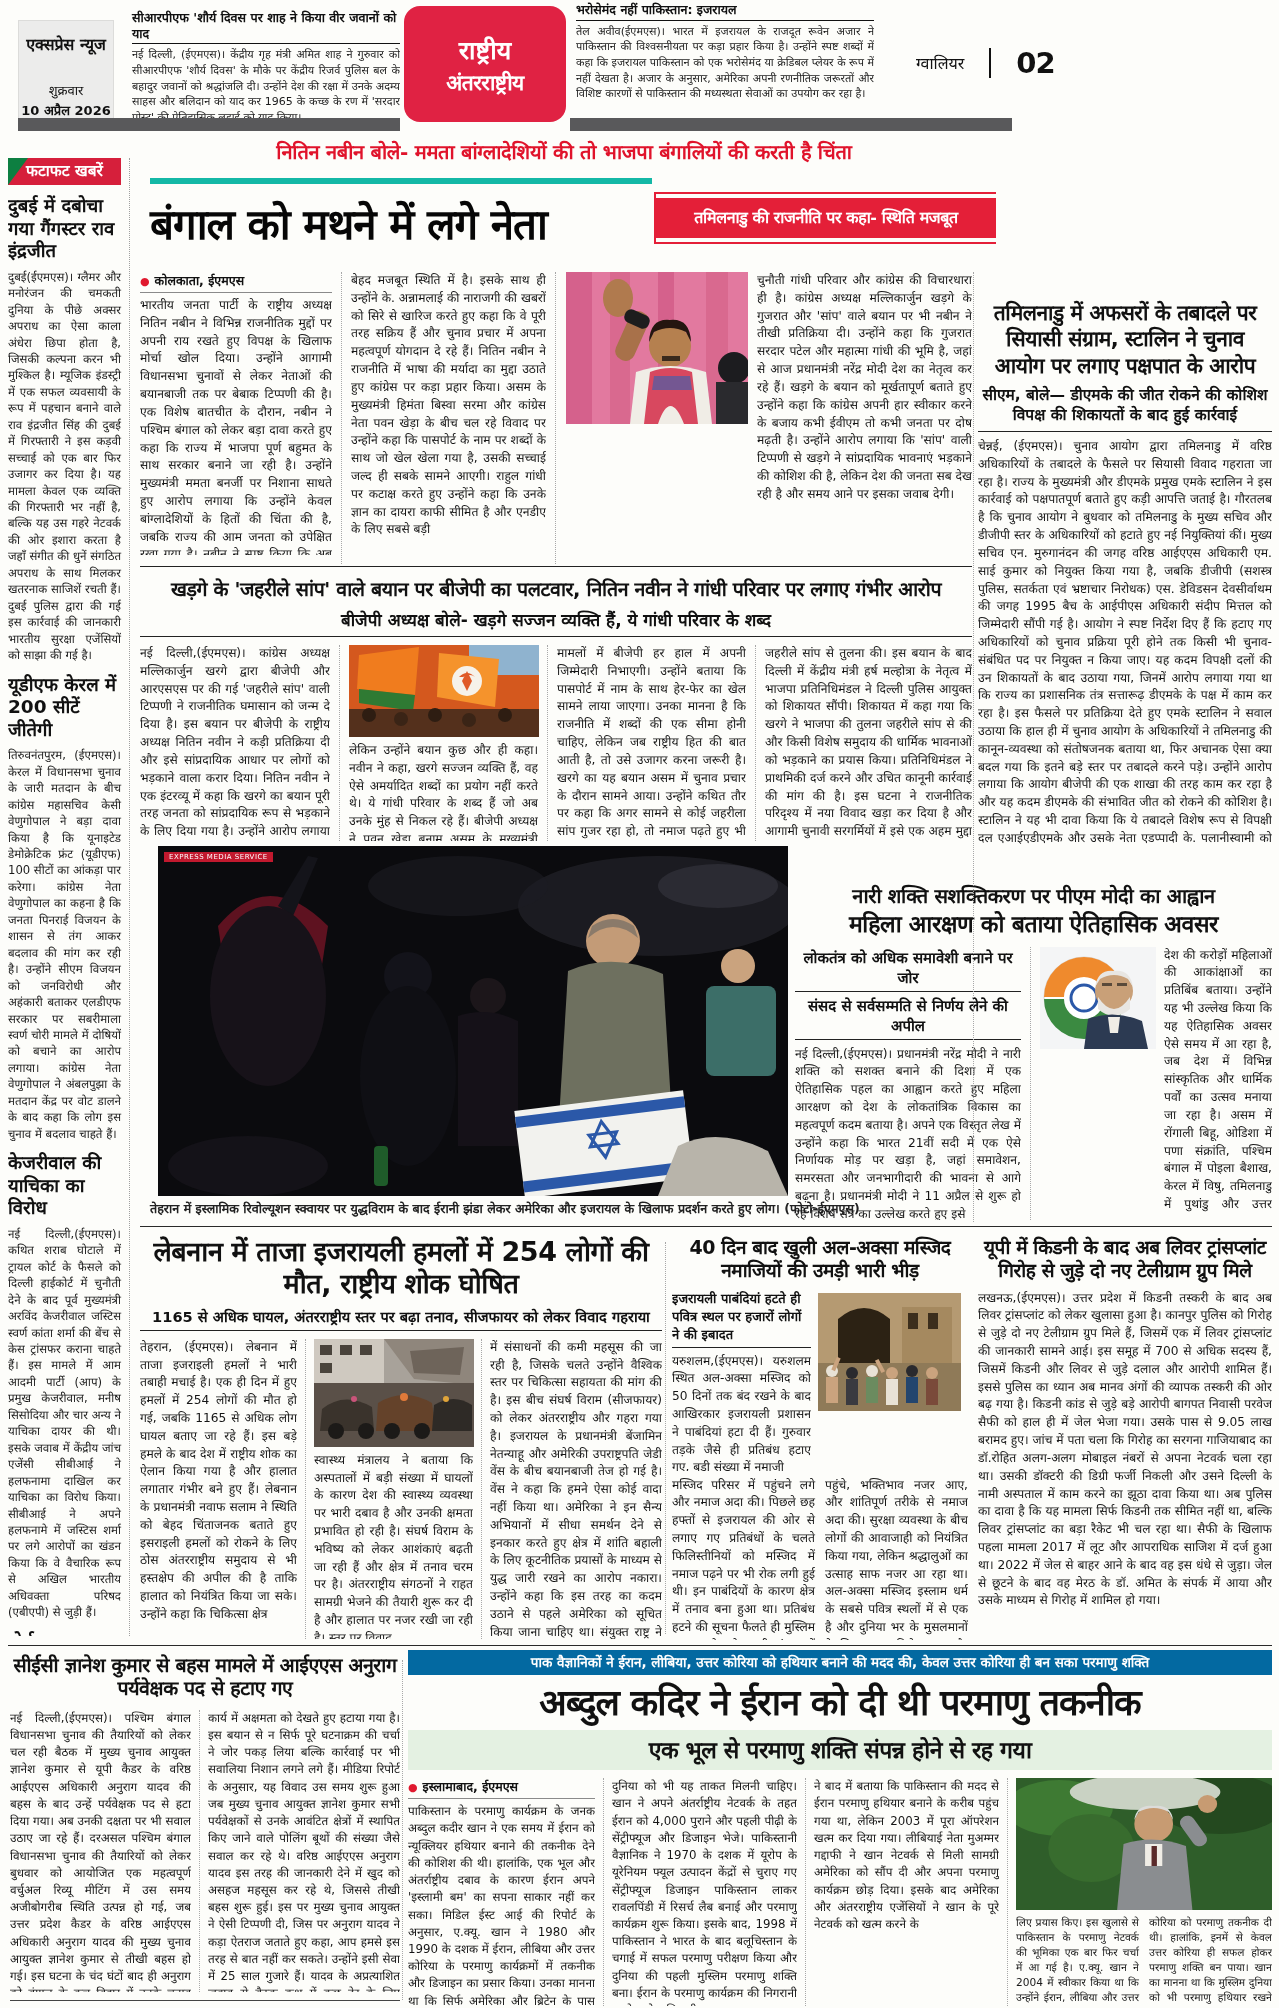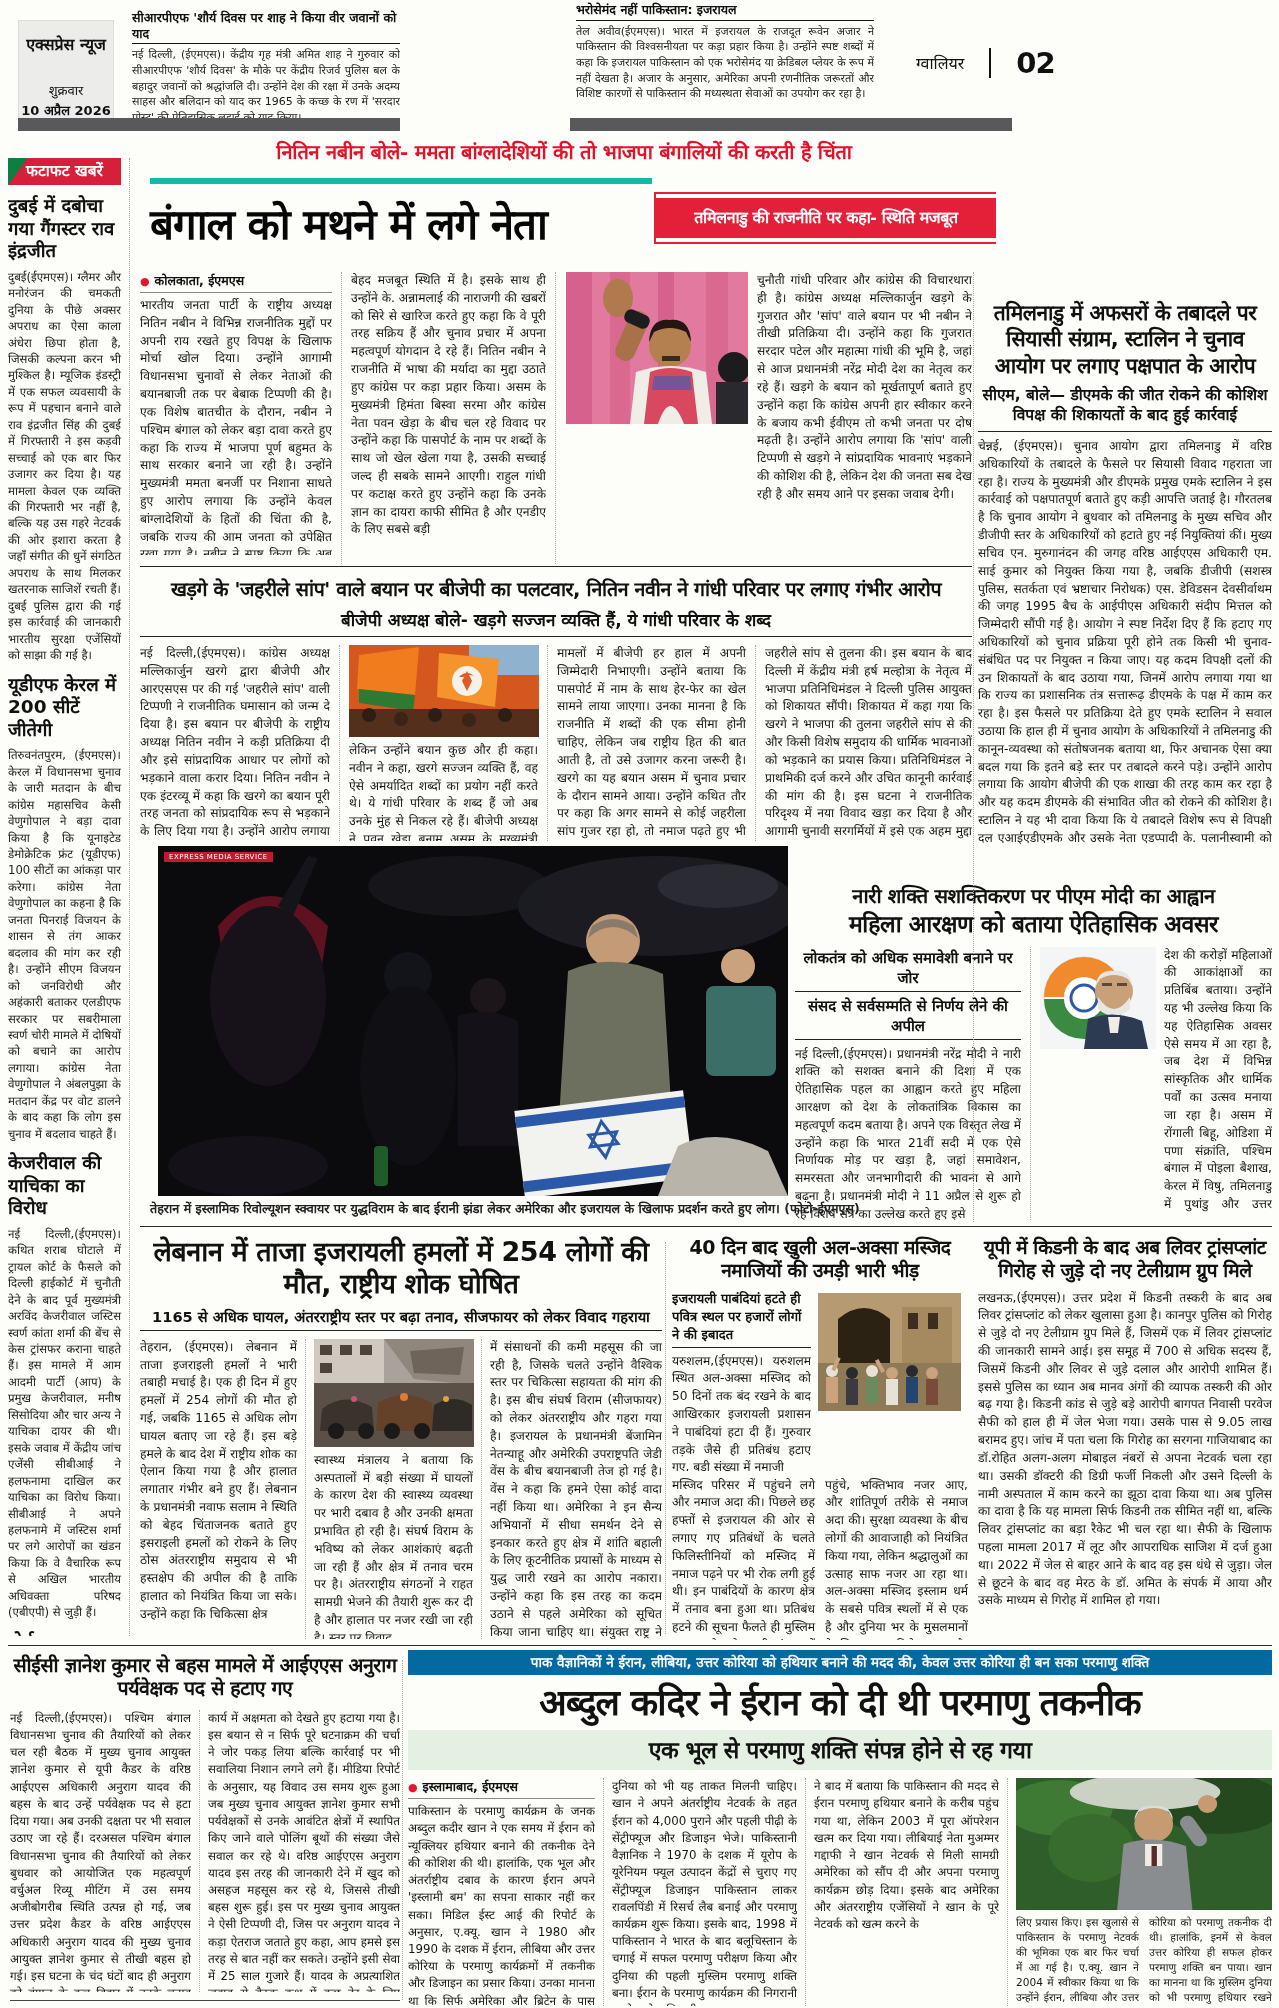--- a/index.html
+++ b/index.html
@@ -65,20 +65,24 @@
     <div class="t">एक्सप्रेस न्यूज</div>
     <div class="d1">शुक्रवार</div>
     <div class="d2">10 अप्रैल 2026</div>
   </div>
 
   <div class="abs brief" style="left:132px;top:10px;width:268px;">
     <div class="bt">सीआरपीएफ 'शौर्य दिवस पर शाह ने किया वीर जवानों को याद</div>
     <div class="small-txt clip" style="height:84px;">नई दिल्ली, (ईएमएस)। केंद्रीय गृह मंत्री अमित शाह ने गुरुवार को सीआरपीएफ 'शौर्य दिवस' के मौके पर केंद्रीय रिजर्व पुलिस बल के बहादुर जवानों को श्रद्धांजलि दी। उन्होंने देश की रक्षा में उनके अदम्य साहस और बलिदान को याद कर 1965 के कच्छ के रण में 'सरदार पोस्ट' की ऐतिहासिक लड़ाई को याद किया।</div>
   </div>
 
+  <div class="abs badge" style="left:404px;top:6px;width:162px;height:116px;">
+    <div class="b1">राष्ट्रीय</div>
+    <div class="b2">अंतरराष्ट्रीय</div>
+  </div>
 
   <div class="abs brief" style="left:576px;top:2px;width:298px;">
     <div class="bt">भरोसेमंद नहीं पाकिस्तान: इजरायल</div>
     <div class="small-txt clip" style="height:84px;">तेल अवीव(ईएमएस)। भारत में इजरायल के राजदूत रूवेन अजार ने पाकिस्तान की विश्वसनीयता पर कड़ा प्रहार किया है। उन्होंने स्पष्ट शब्दों में कहा कि इजरायल पाकिस्तान को एक भरोसेमंद या क्रेडिबल प्लेयर के रूप में नहीं देखता है। अजार के अनुसार, अमेरिका अपनी रणनीतिक जरूरतों और विशिष्ट कारणों से पाकिस्तान की मध्यस्थता सेवाओं का उपयोग कर रहा है।</div>
   </div>
 
   <div class="abs edition" style="left:916px;top:46px;">
     <span class="en">ग्वालियर</span>
     <span class="ebar"></span>
     <span class="epn">02</span>

